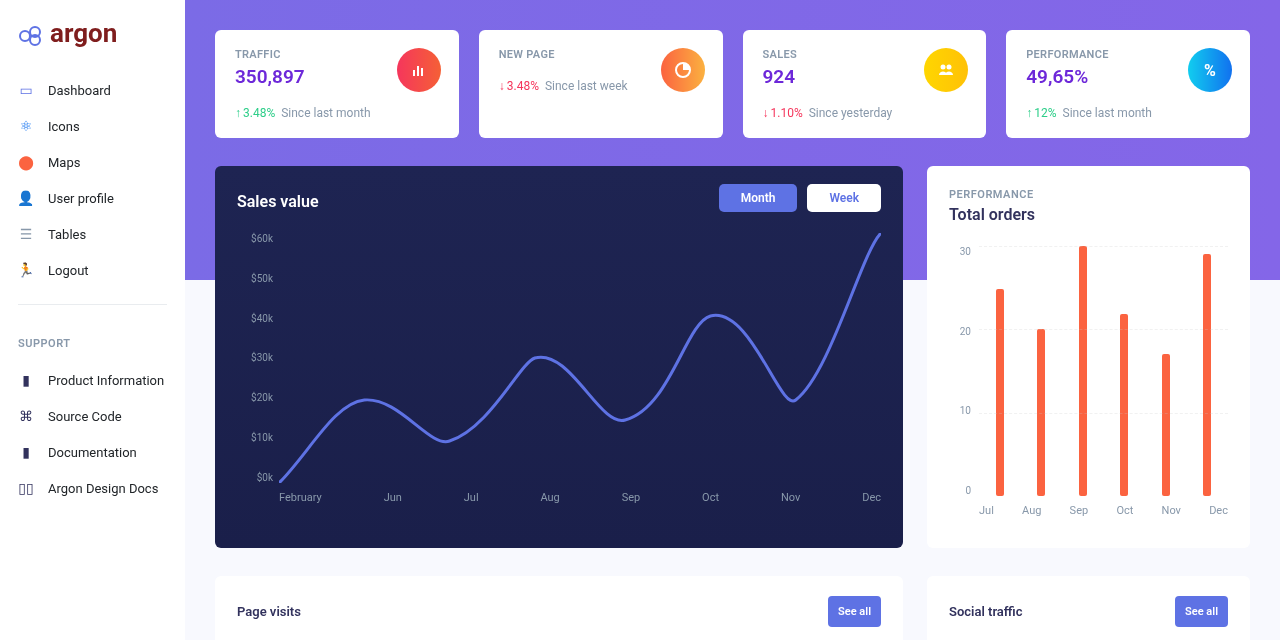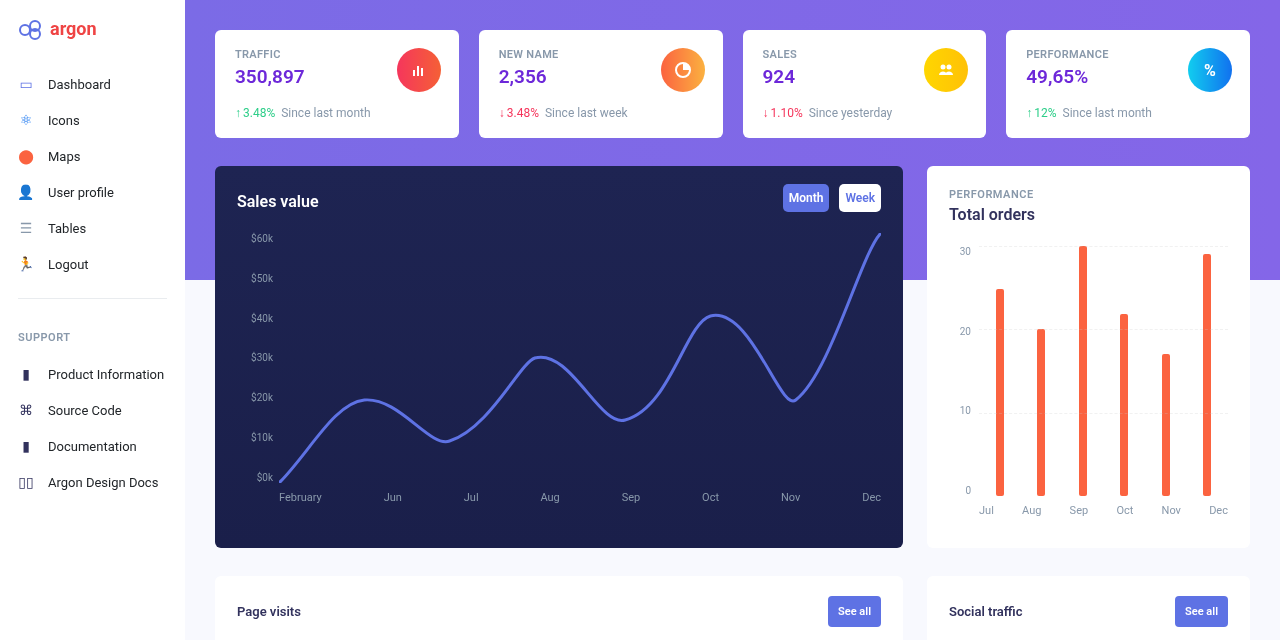--- a/index.html
+++ b/index.html
@@ -1,19 +1,19 @@
 <!DOCTYPE html>
 <html><head>
 <meta charset="utf-8">
 <style>
 *{box-sizing:border-box;margin:0;padding:0;font-family:-apple-system,BlinkMacSystemFont,"Segoe UI",Roboto,Arial,sans-serif}
 body{background:#f8f9fe;width:1280px;height:640px;overflow:hidden;position:relative}
 .hero{position:absolute;left:185px;right:0;top:0;height:280px;background:linear-gradient(90deg,#7b6be6,#8466e8)}
 .sidebar{position:absolute;left:0;top:0;width:185px;height:640px;background:#fff;z-index:5;padding:18px 0}
-.brand{display:flex;align-items:flex-start;gap:8px;padding:0 18px 18px;color:#ef4444;font-weight:700;font-size:18px}
+.brand{display:flex;align-items:flex-end;gap:8px;padding:0 18px 18px;color:#7f1d1d;font-weight:700;font-size:26px}
 .brand svg{width:24px;height:24px}
 .nav{list-style:none;padding:6px 0}
 .nav li{display:flex;align-items:center;gap:14px;padding:10px 18px;font-size:13px;color:#212529;cursor:pointer}
 .nav li .ic{width:16px;height:16px;display:flex;align-items:center;justify-content:center;font-size:14px}
 .support-h{padding:22px 18px 6px;font-size:11px;letter-spacing:.5px;color:#8898aa;font-weight:600}
 .hr{margin:10px 18px;border:0;border-top:1px solid #e9ecef}
 .main{position:absolute;left:185px;right:0;top:0;padding:30px;z-index:2}
 .cards{display:flex;gap:20px;margin-bottom:28px}
 .card{flex:1;background:#fff;border-radius:6px;padding:18px 20px;position:relative}
 .card .t{font-size:11px;font-weight:600;color:#8898aa;letter-spacing:.3px}
@@ -28,21 +28,21 @@
 .c-yel{background:linear-gradient(90deg,#ffd600,#ffc107);color:#fff}
 .c-cyn{background:linear-gradient(90deg,#11cdef,#1171ef)}
 .row{display:flex;gap:24px;margin-bottom:28px}
 .panel{background:#fff;border-radius:6px;padding:22px}
 .panel.dark{background:#1a1f4a;background:linear-gradient(180deg,#1e2452,#1a1f4a);color:#fff}
 .panel .sub{font-size:11px;letter-spacing:.5px;color:#8898aa;font-weight:600}
 .panel.dark .sub{color:#ced4da}
 .panel .title{font-size:16px;font-weight:600;color:#32325d;margin-top:4px}
 .panel.dark .title{color:#fff}
 .tabs{position:absolute;right:22px;top:18px;display:flex;gap:10px}
-.tab{padding:7px 6px;border-radius:5px;font-size:12px;font-weight:600;cursor:pointer}
+.tab{padding:7px 22px;border-radius:5px;font-size:12px;font-weight:600;cursor:pointer}
 .tab.on{background:#5e72e4;color:#fff}
 .tab.off{background:#fff;color:#5e72e4}
 .p-sales{flex:0 0 688px;position:relative}
 .p-orders{flex:1;position:relative}
 .chart-area{margin-top:22px;height:280px;position:relative}
 .y-axis{position:absolute;left:0;top:0;bottom:30px;width:36px;display:flex;flex-direction:column;justify-content:space-between;font-size:10px;color:#8898aa;text-align:right}
 .dark .y-axis{color:#8898aa}
 .plot{position:absolute;left:42px;right:0;top:0;bottom:30px}
 .x-axis{position:absolute;left:42px;right:0;bottom:0;height:22px;display:flex;justify-content:space-between;font-size:11px;color:#8898aa}
 .bars{display:flex;justify-content:space-around;align-items:flex-end;height:100%}
@@ -130,22 +130,21 @@
             <rect x="6" y="4" width="2" height="10"></rect>
             <rect x="10" y="6" width="2" height="8"></rect>
           </svg>
         </div>
       <div class="d">
           <span class="pct up">↑<span>3.48%</span></span>
           <span class="since">Since last month</span>
         </div>
     </div>
     <div class="card">
-      <div class="t">NEW NAME</div>
-      <div class="v">2,356</div>
+      <div class="t">NEW PAGE</div>
       <div class="circ c-org">
           <svg width="16" height="16" viewBox="0 0 16 16" fill="#fff">
             <circle cx="8" cy="8" r="7" fill="none" stroke="#fff" stroke-width="2"></circle>
             <path d="M8 1 A7 7 0 0 1 15 8 L8 8 Z"></path>
           </svg>
         </div>
       <div class="d">
           <span class="pct down">↓<span>3.48%</span></span>
           <span class="since">Since last week</span>
         </div>

